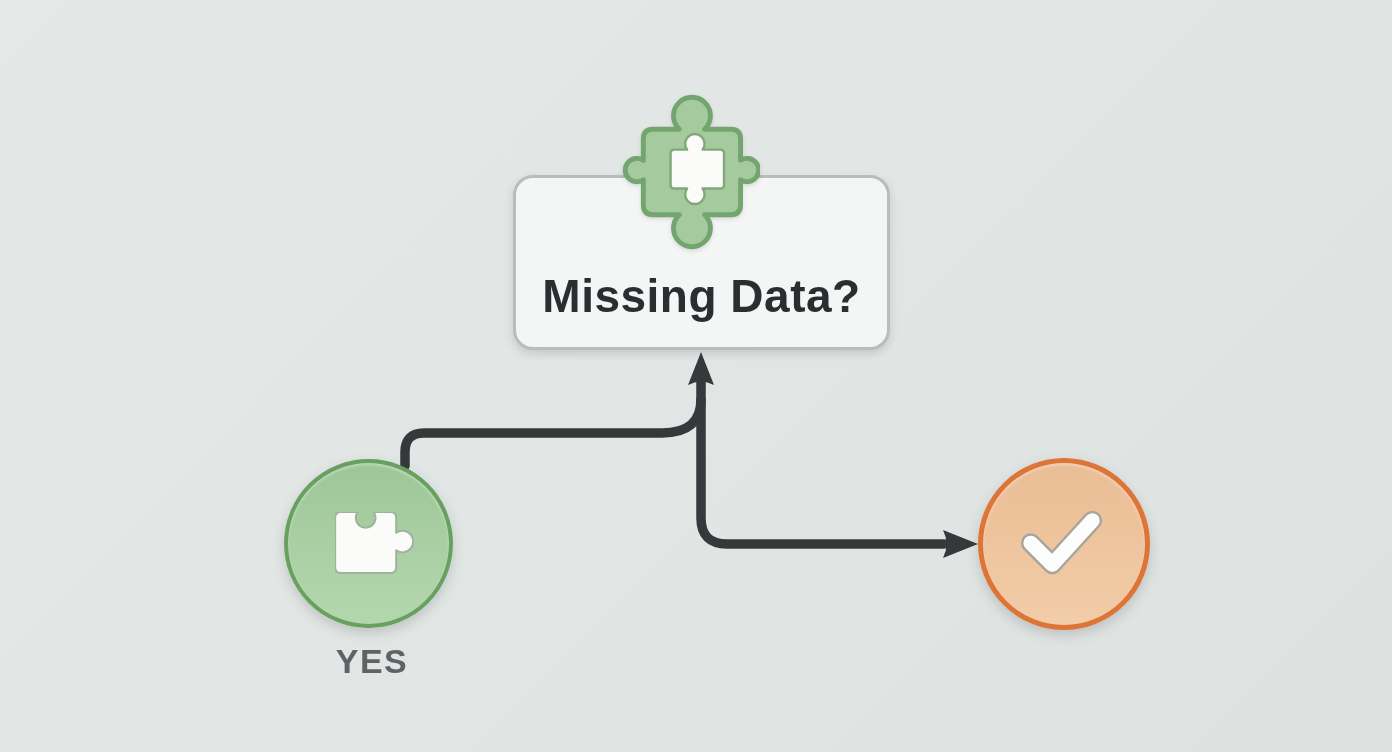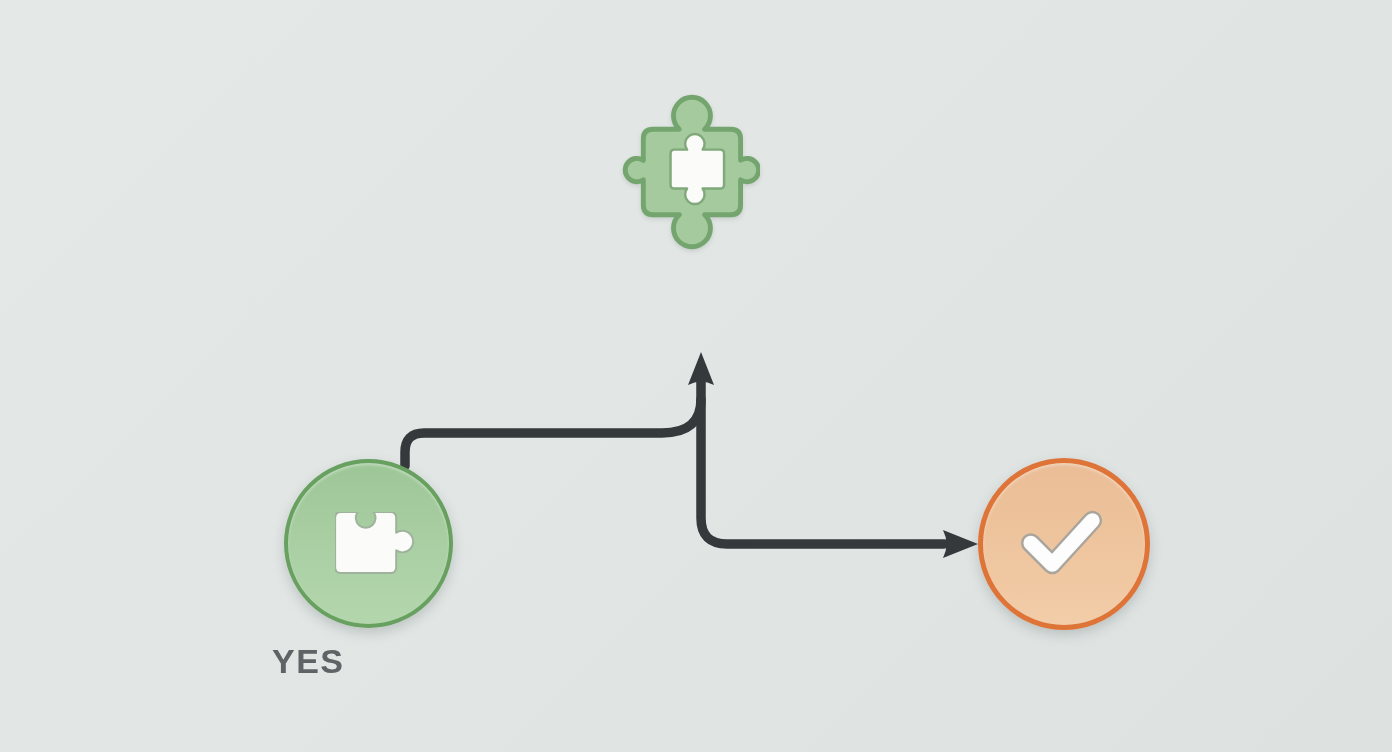--- a/index.html
+++ b/index.html
@@ -61,21 +61,21 @@
     border:5px solid #de7438;
   }
   .yes-circle svg{transform:translateX(7px);}
   .node-label{
     position:absolute;
     z-index:2;
     font-size:34px;
     font-weight:bold;
     color:#5e6366;
     letter-spacing:1.5px;
-    text-align:left;
+    text-align:center;
     width:200px;
   }
   .yes-label{left:272px;top:642px;}
   .no-label{left:964px;top:642px;}
 </style>
 </head>
 <body>
 
 <div class="canvas">
 
@@ -83,20 +83,23 @@
 
     <path d="M405 466 V452 Q405 433 424 433 H662 Q701 433 701 399" stroke="#36393b" stroke-width="9.5" stroke-linecap="round" fill="none"></path>
 
     <path d="M701 375 V518 Q701 544 727 544 H944" stroke="#36393b" stroke-width="9.5" stroke-linecap="round" fill="none"></path>
 
     <path d="M688 385 L701 352 L714 385 Q701 378 688 385 Z" fill="#36393b"></path>
 
     <path d="M943 530 L978 544 L943 558 Q950 544 943 530 Z" fill="#36393b"></path>
   </svg>
 
+  <div class="decision-box">
+    <span class="decision-label">Missing Data?</span>
+  </div>
 
   <svg class="puzzle-top" viewBox="0 0 144 164">
     <path d="M34 38 H61 A19 19 0 1 1 87 38 H114 Q124 38 124 48 V70 A12 12 0 1 1 124 90
              V116 Q124 126 114 126 H87 A19 19 0 1 1 61 126 H34 Q24 126 24 116 V90
              A12 12 0 1 1 24 70 V48 Q24 38 34 38 Z" fill="#a4ca9e" stroke="#75a56f" stroke-width="5" stroke-linejoin="round"></path>
     <path d="M56 59 H69 A10 10 0 1 1 85 59 H103 Q107 59 107 63 V95 Q107 99 103 99 H85
              A10 10 0 1 1 69 99 H56 Q52 99 52 95 V63 Q52 59 56 59 Z" fill="#fbfcfa" stroke="#80a87a" stroke-width="2.5" stroke-linejoin="round"></path>
   </svg>
 
   <div class="node-circle yes-circle">

